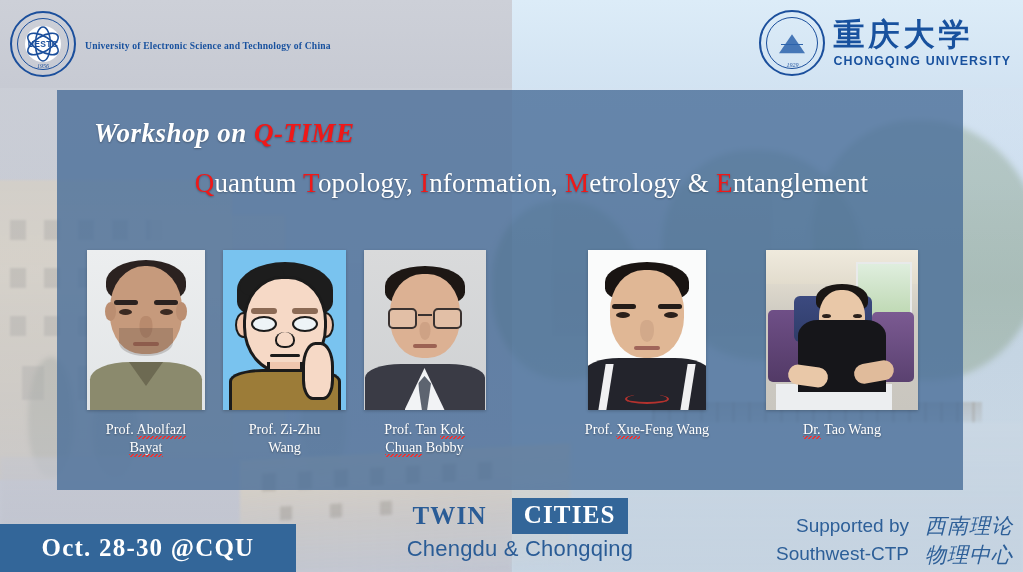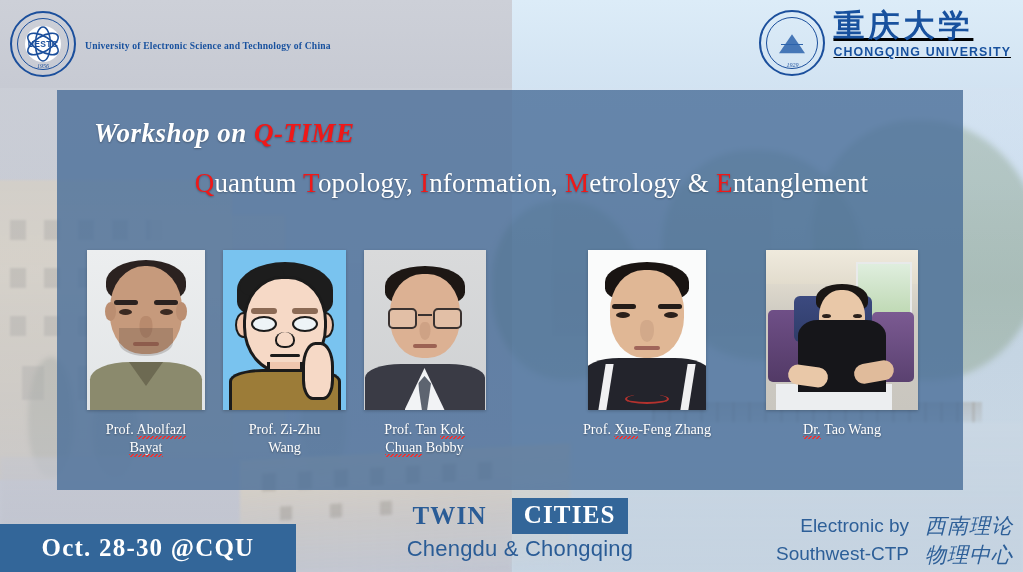--- a/index.html
+++ b/index.html
@@ -84,21 +84,21 @@
     position:absolute;left:0;top:0;width:1023px;height:88px;
     background:linear-gradient(90deg,#c9ccd4 0%,#ccd0d8 40%,#d5e3f1 52%,#d8e7f4 72%,#dcebf7 100%);
   }
   .hdr-strip .lsh{position:absolute;left:0;top:0;width:512px;height:88px;
     background:linear-gradient(180deg,#cdd0d8,#c7cad3);}
   .hdr-strip .rsh{position:absolute;left:512px;top:0;width:511px;height:88px;
     background:linear-gradient(180deg,#dcecf8,#d2e3f2);}
 
   
   .logo-uestc{position:absolute;left:10px;top:11px;display:flex;align-items:center;gap:9px;}
-  .logo-cqu{position:absolute;right:12px;top:10px;display:flex;align-items:flex-start;gap:8px;text-decoration:underline;}
+  .logo-cqu{position:absolute;right:12px;top:10px;display:flex;align-items:center;gap:8px;}
   .seal{position:relative;width:62px;height:62px;border-radius:50%;
     border:2.4px solid #1b4f9c;background:transparent;flex:0 0 auto;}
   .seal:before{content:"";position:absolute;inset:5px;border-radius:50%;border:1.4px solid #1b4f9c;}
   .seal-inner{position:absolute;inset:13px;border-radius:50%;background:#fff;
     display:flex;align-items:center;justify-content:center;}
   .seal-txt{font-family:"Liberation Sans",sans-serif;font-size:8.5px;font-weight:bold;color:#1b4f9c;letter-spacing:.3px;}
   .seal-ring{position:absolute;inset:-1px;}
   .seal-year{position:absolute;left:0;right:0;bottom:6px;text-align:center;
     font-size:6px;color:#1b4f9c;font-style:italic;}
   .cn-name{font-family:"Liberation Serif",serif;font-size:33px;font-weight:bold;color:#18519e;
@@ -451,21 +451,21 @@
           <div class="eye" style="left:28px;"></div>
             <div class="eye" style="right:28px;"></div>
           <div class="nose"></div>
             <div class="mouth"></div>
           <div class="jacket"></div>
           <div class="jline" style="left:14px;"></div>
             <div class="jline" style="right:14px;"></div>
           <div class="red"></div>
         </div>
         <div class="nm">
-          <span>Prof. </span><span class="sq">Xue</span><span>-Feng Zhang</span>
+          <span>Prof. </span><span class="sq">Xue</span><span>-Feng Wang</span>
         </div>
       </div>
 
       <div class="sp" style="left:690px;top:0;width:190px;">
         <div class="photo p5" style="width:152px;height:160px;">
           <div class="ceil"></div>
             <div class="win"></div>
           <div class="seatL"></div>
             <div class="seatR"></div>
             <div class="seatBack"></div>
@@ -494,21 +494,21 @@
   <div class="twin">
     <div class="twin-row">
       <span class="twin-a">TWIN</span>
       <span class="twin-b">CITIES</span>
     </div>
     <div class="twin-sub">Chengdu &amp; Chongqing</div>
   </div>
 
   <div class="support">
     <div class="sup-en">
-      <div>Electronic by</div>
+      <div>Supported by</div>
       <div>Southwest-CTP</div>
     </div>
     <div class="sup-cn">
       <div>西南理论</div>
       <div>物理中心</div>
     </div>
   </div>
 
 </div>
 

